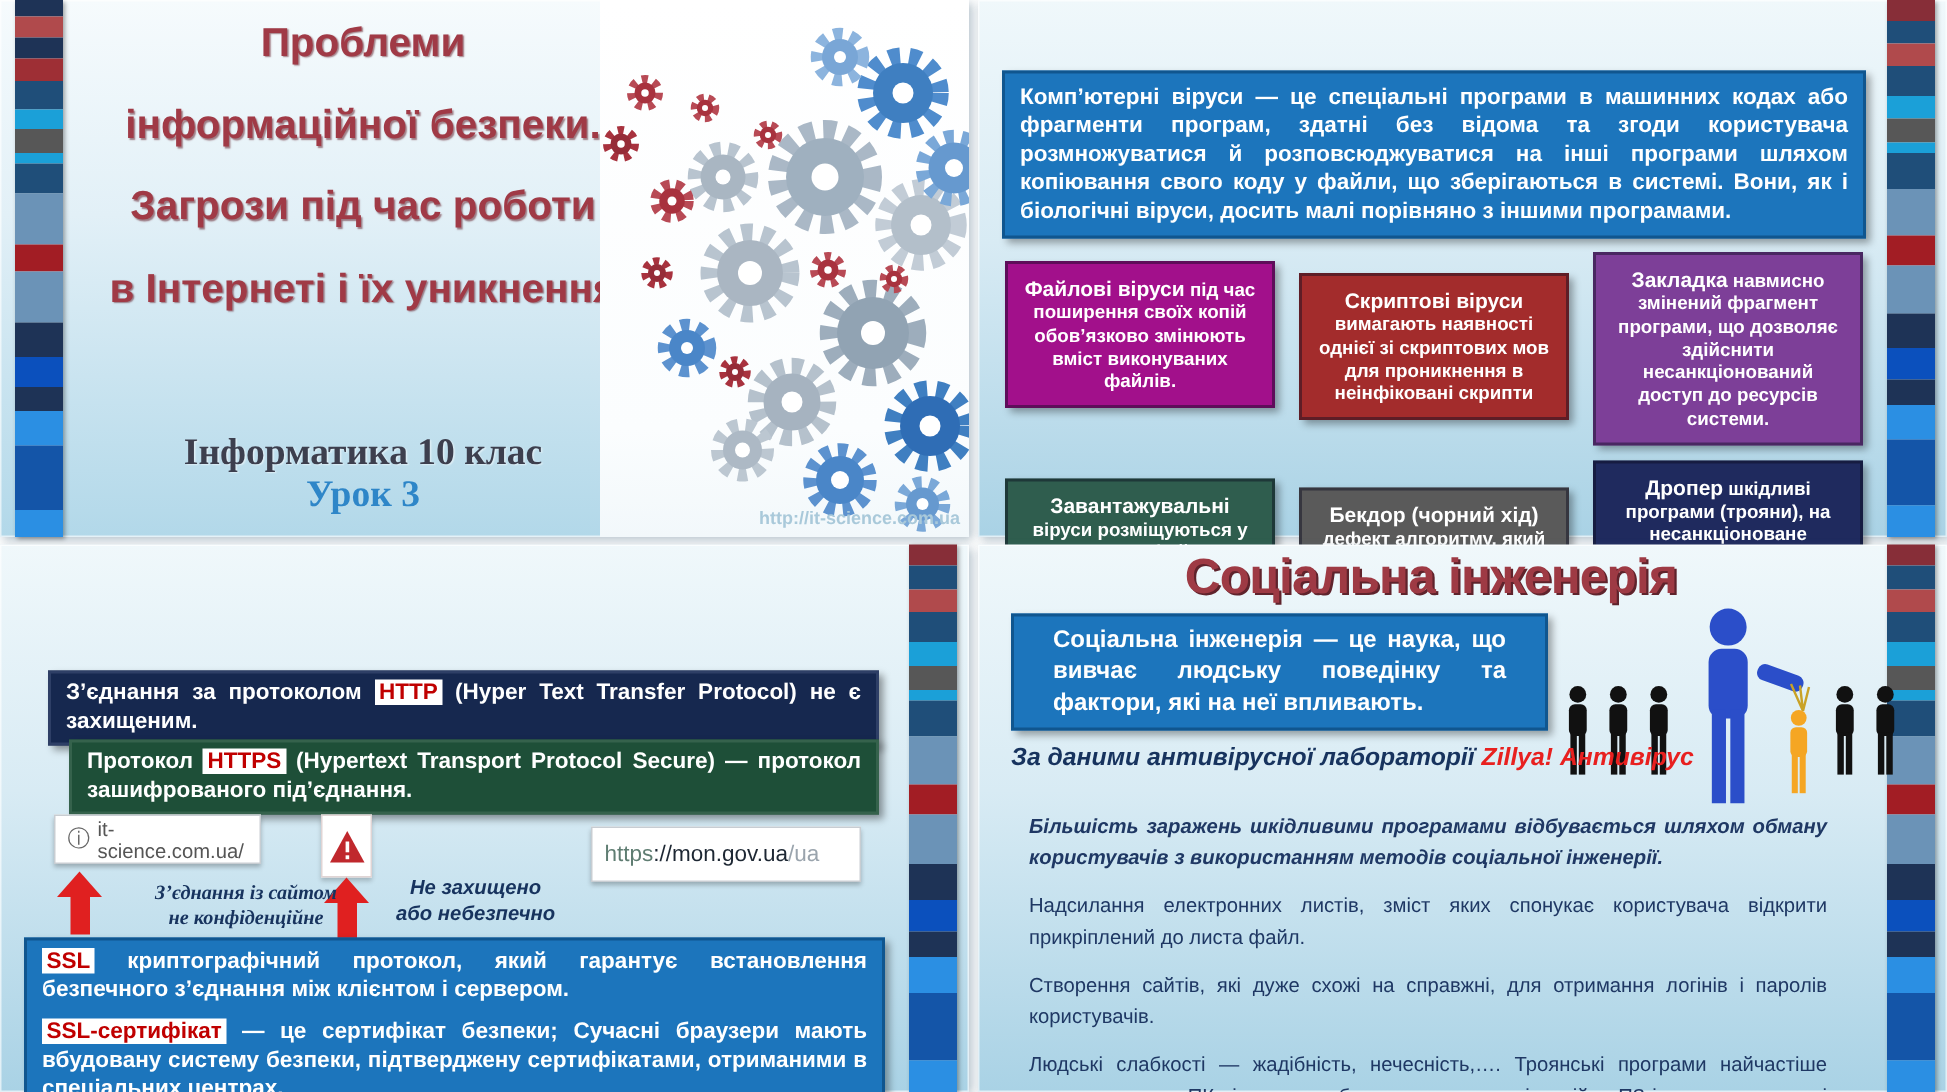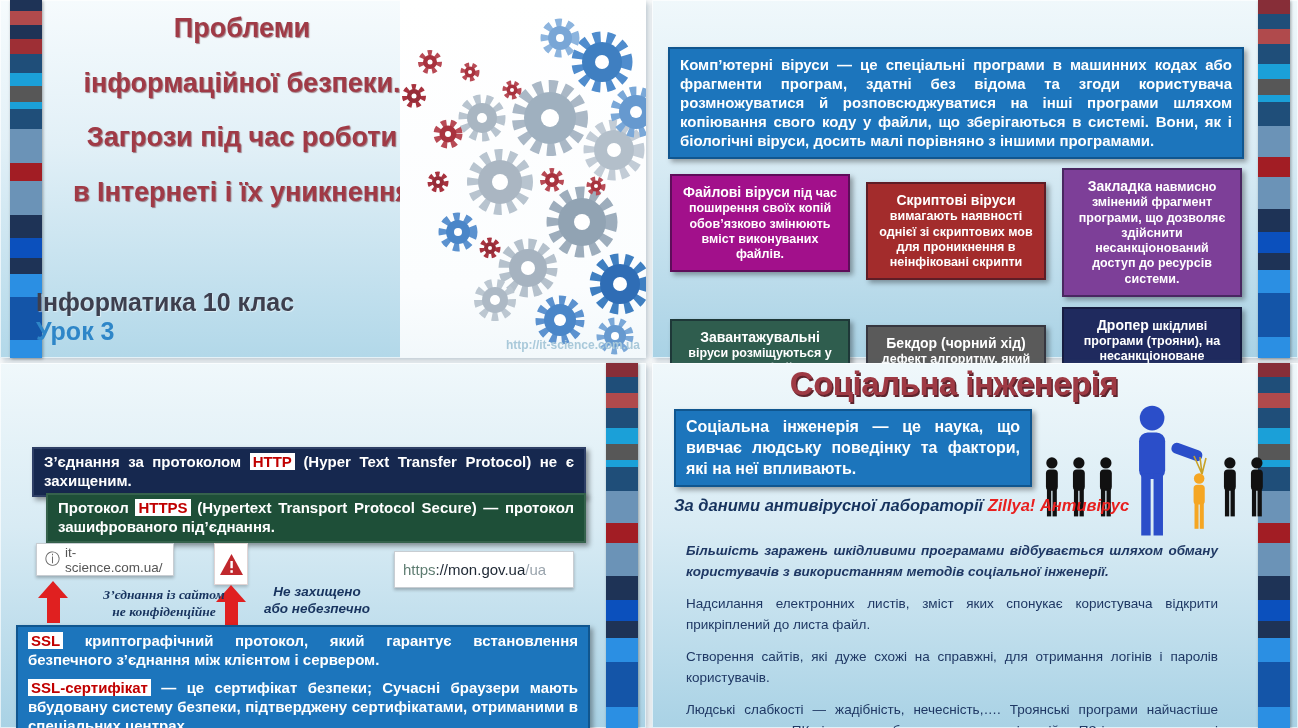--- a/index.html
+++ b/index.html
@@ -20,21 +20,21 @@
   #slide-tl .stripe { left:10px; }
   #slide-tr .stripe { right:8px; }
   #slide-bl .stripe { right:8px; }
   #slide-br .stripe { right:8px; }
 
   
   .tl-title { position:absolute; left:52px; top:14px; width:380px; text-align:center;
               color:#a03a46; font-weight:bold; font-size:27px; line-height:1.1;
               text-shadow:1px 1px 1px rgba(96,26,36,.55); }
   .tl-title div { margin-bottom:25px; }
-  .tl-footer { position:absolute; left:36px; top:288px; width:380px; font-weight:bold; }
+  .tl-footer { position:absolute; left:52px; top:288px; width:380px; text-align:center; font-weight:bold;font-family:Liberation Serif, serif; }
   .tl-sub { font-size:25px; color:#3d3f4e; text-shadow:1px 1px 1px rgba(255,255,255,.5); }
   .tl-lesson { font-size:25px; color:#2e86c8; }
   .gears-panel { position:absolute; right:0; top:0; width:246px; height:100%;
                  background:linear-gradient(180deg,#ffffff 0%,#fbfdfe 80%,#f2f8fb 100%); overflow:hidden; }
   .gears-panel svg { display:block; }
   .tl-watermark { position:absolute; bottom:6px; left:0; right:6px; text-align:right;
                   font-size:12px; color:#a9c9da; font-weight:bold; }
 
   
   .bluebox { background:#1c75bc; border:2px solid #10568f; color:#fff; font-weight:bold;
@@ -87,21 +87,21 @@
                  color:#17335e; text-align:center; line-height:1.25; }
   #caption1 { left:74px; top:224px; width:180px;font-family:Liberation Serif, serif; }
   #caption2 { left:252px; top:221px; width:130px; }
   #ssl-box { position:absolute; left:16px; right:56px; top:262px; padding:5px 10px;
              font-size:15px; line-height:1.26; }
   #ssl-box p { margin-bottom:9px; }
   #ssl-box p:last-child { margin-bottom:0; }
 
   
   .br-title { font-size:33px; }
-  .se-def { position:absolute; left:22px; top:46px; width:358px; padding:6px 10px;
+  .se-def { position:absolute; left:22px; top:46px; width:358px; padding:6px 26px;
             font-size:16px; line-height:1.3; }
   .se-people { position:absolute; left:388px; top:36px; width:228px; height:140px; }
   .se-caption { position:absolute; left:22px; top:133px; right:66px; font-size:16.5px;
                 font-weight:bold; font-style:italic; color:#17335e; }
   .se-caption .zillya { color:#e8201f; }
   .se-pars { position:absolute; left:22px; top:166px; right:68px; color:#1f3864;
              font-size:13.5px; line-height:1.52; text-align:justify; }
   .se-par { margin:12px; }
   .se-bold { font-weight:bold; font-style:italic; }
 </style>

